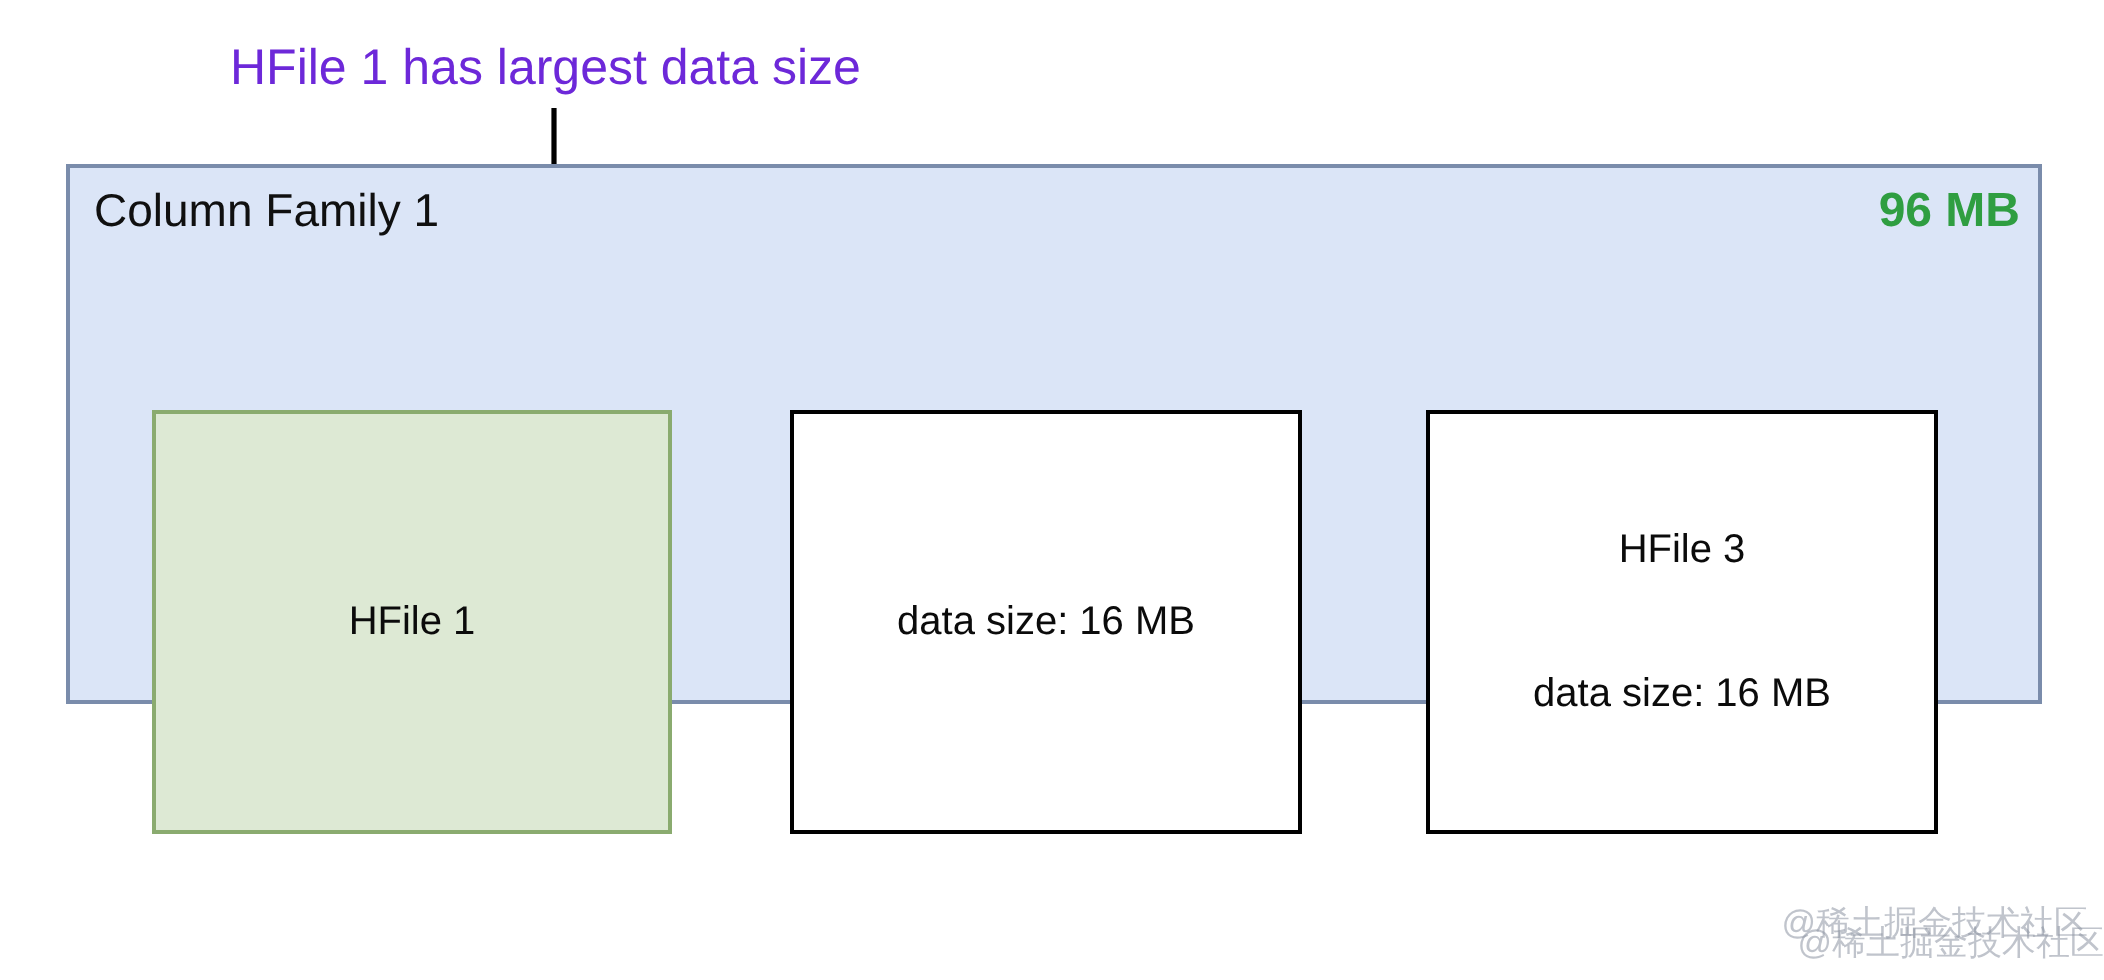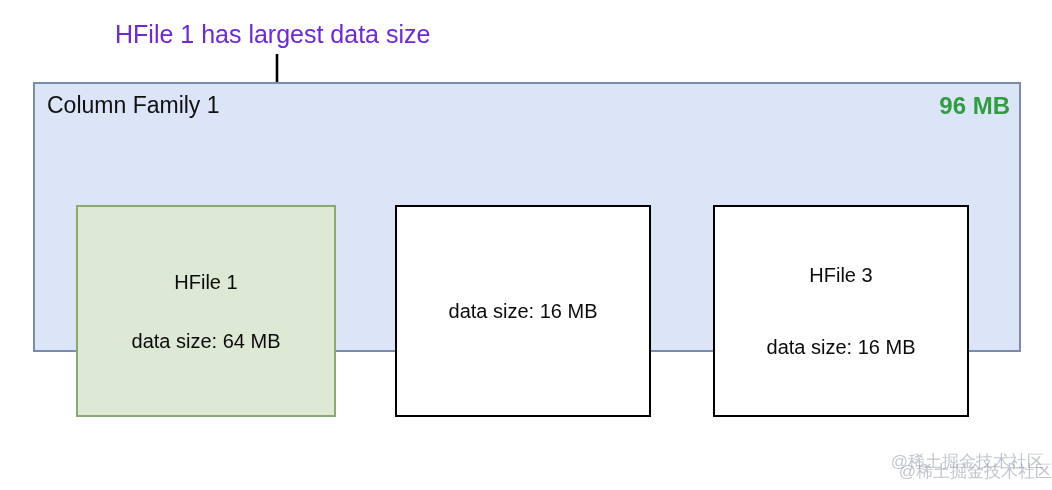--- a/index.html
+++ b/index.html
@@ -113,21 +113,20 @@
   </svg>
 
   <div class="cf-container">
 
     <div class="cf-title">Column Family 1</div>
 
     <div class="cf-size">96 MB</div>
 
     <div class="hfile hfile-1 highlight">
       <div class="hfile-name">HFile 1</div>
-      <div class="hfile-size">data size: 64 MB</div>
     </div>
 
     <div class="hfile hfile-2">
       <div class="hfile-size">data size: 16 MB</div>
     </div>
 
     <div class="hfile hfile-3">
       <div class="hfile-name">HFile 3</div>
       <div class="hfile-size">data size: 16 MB</div>
     </div>

